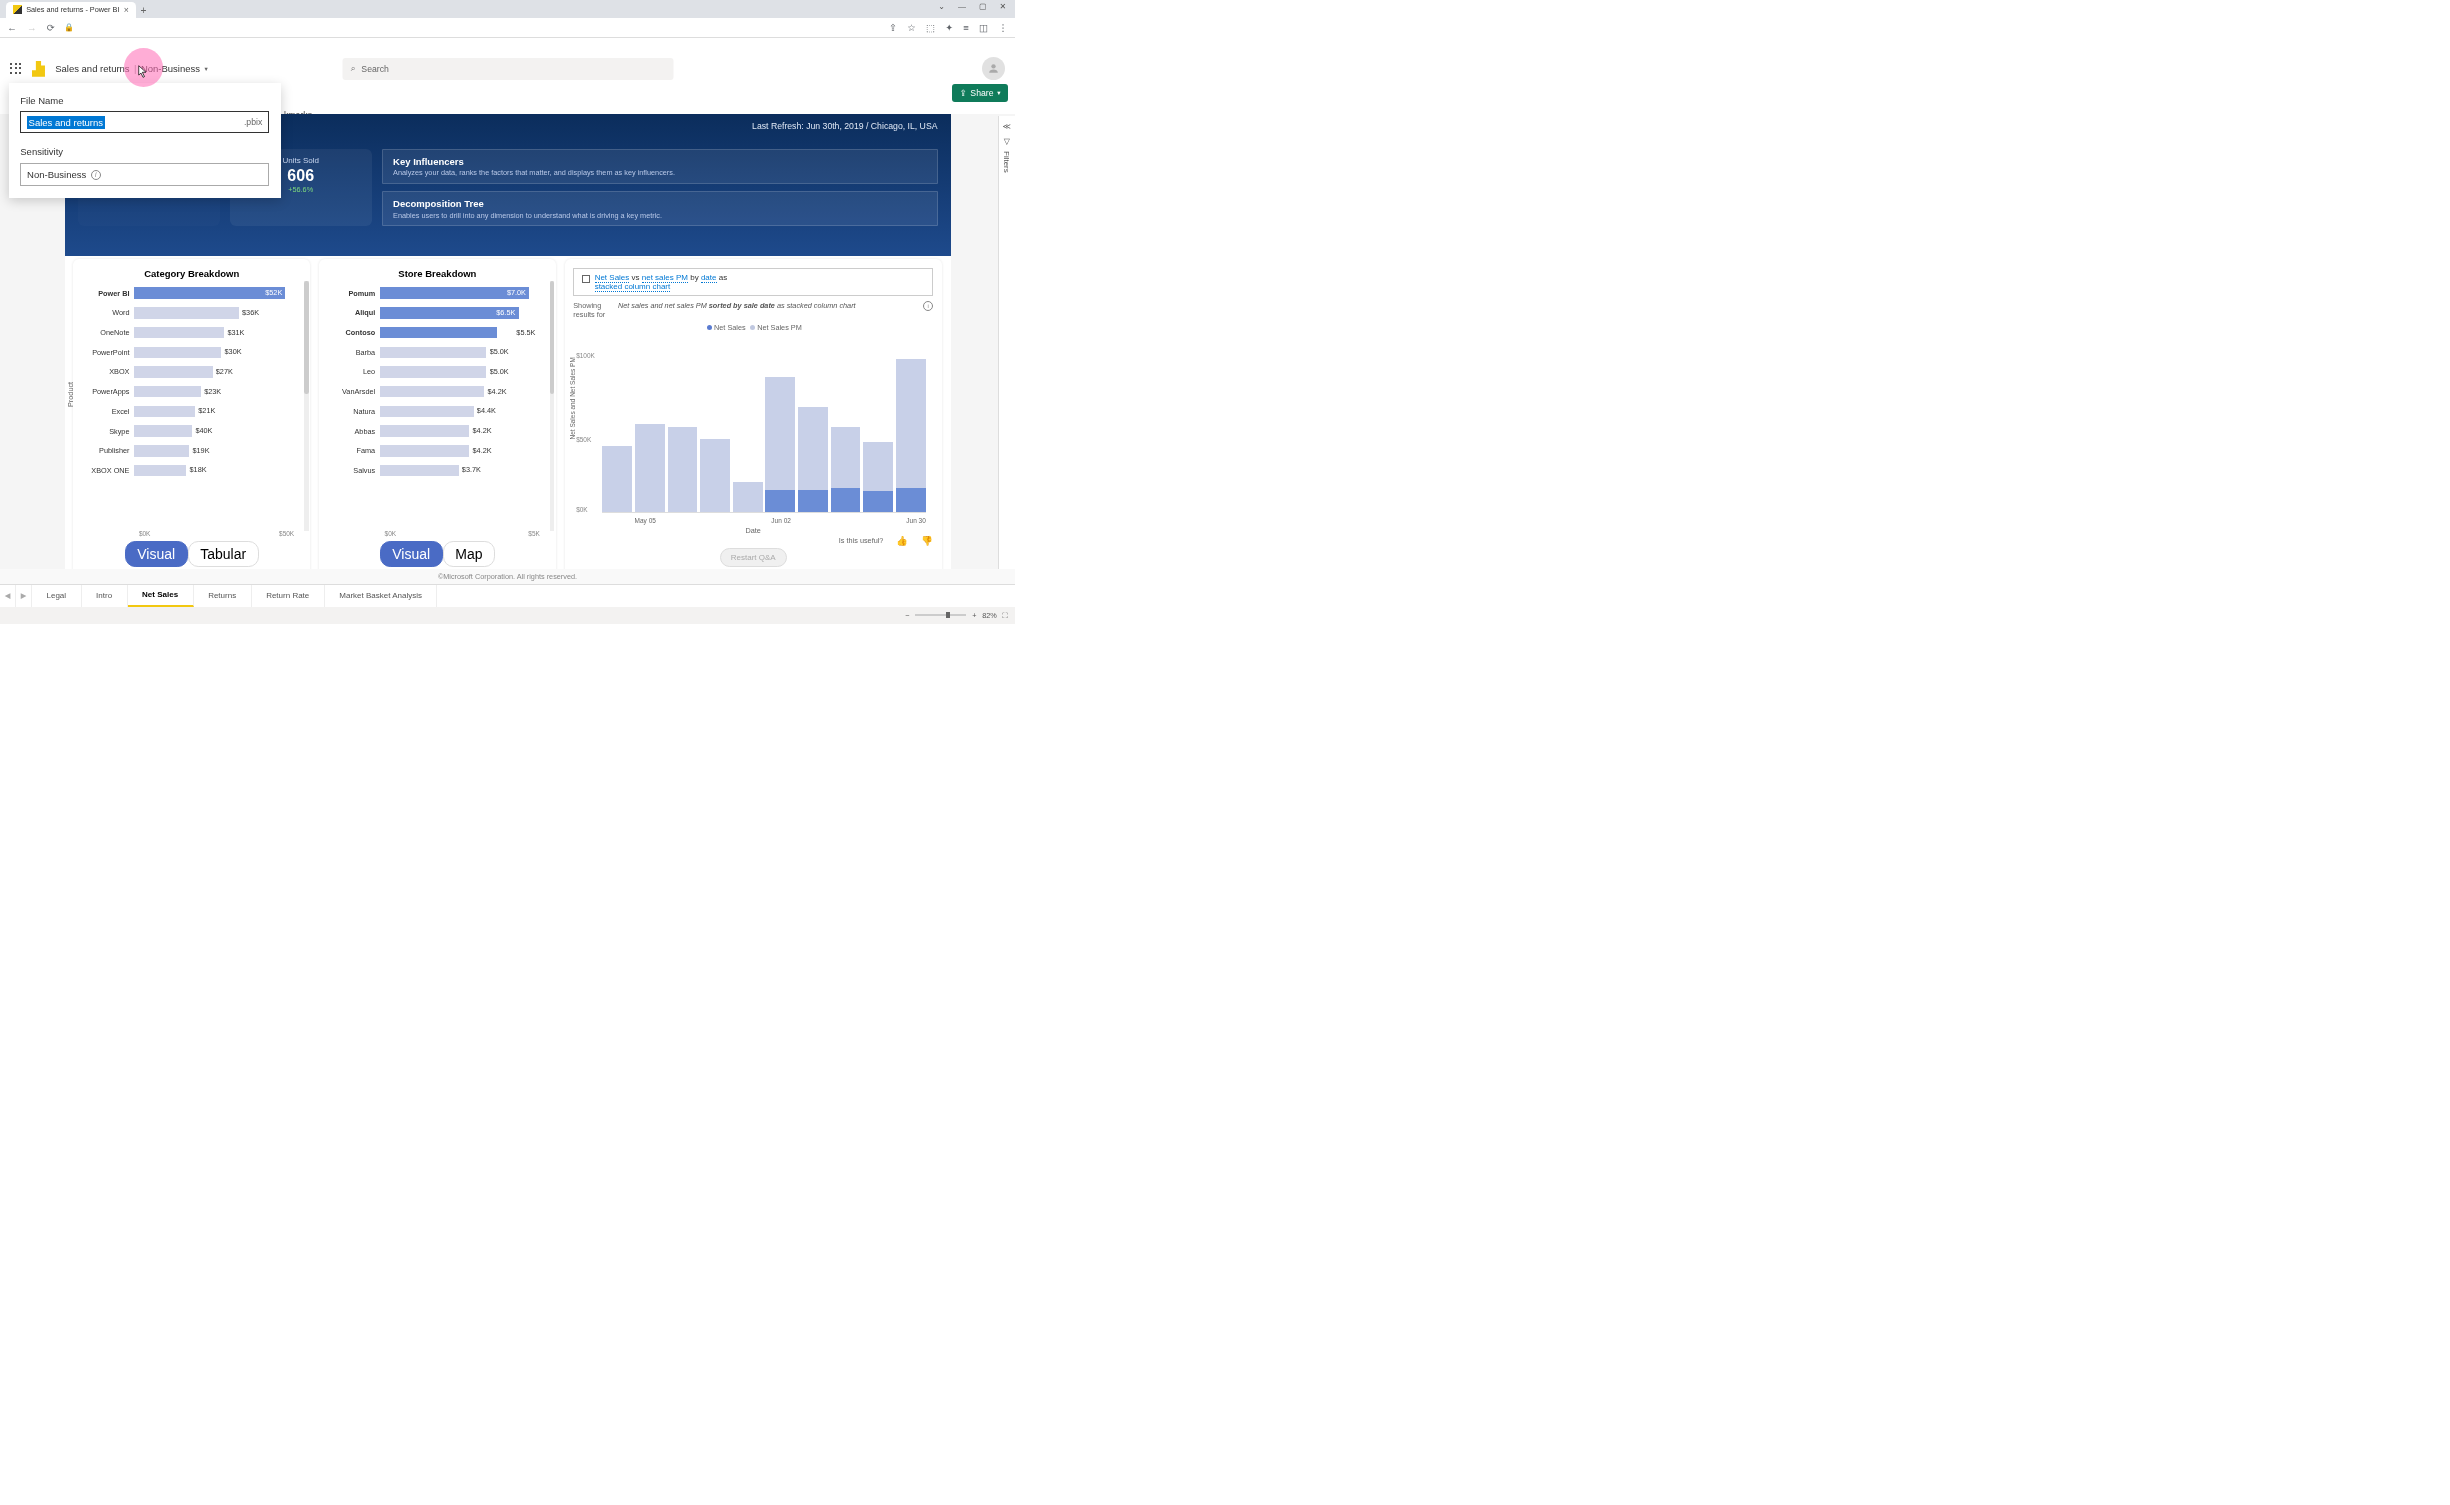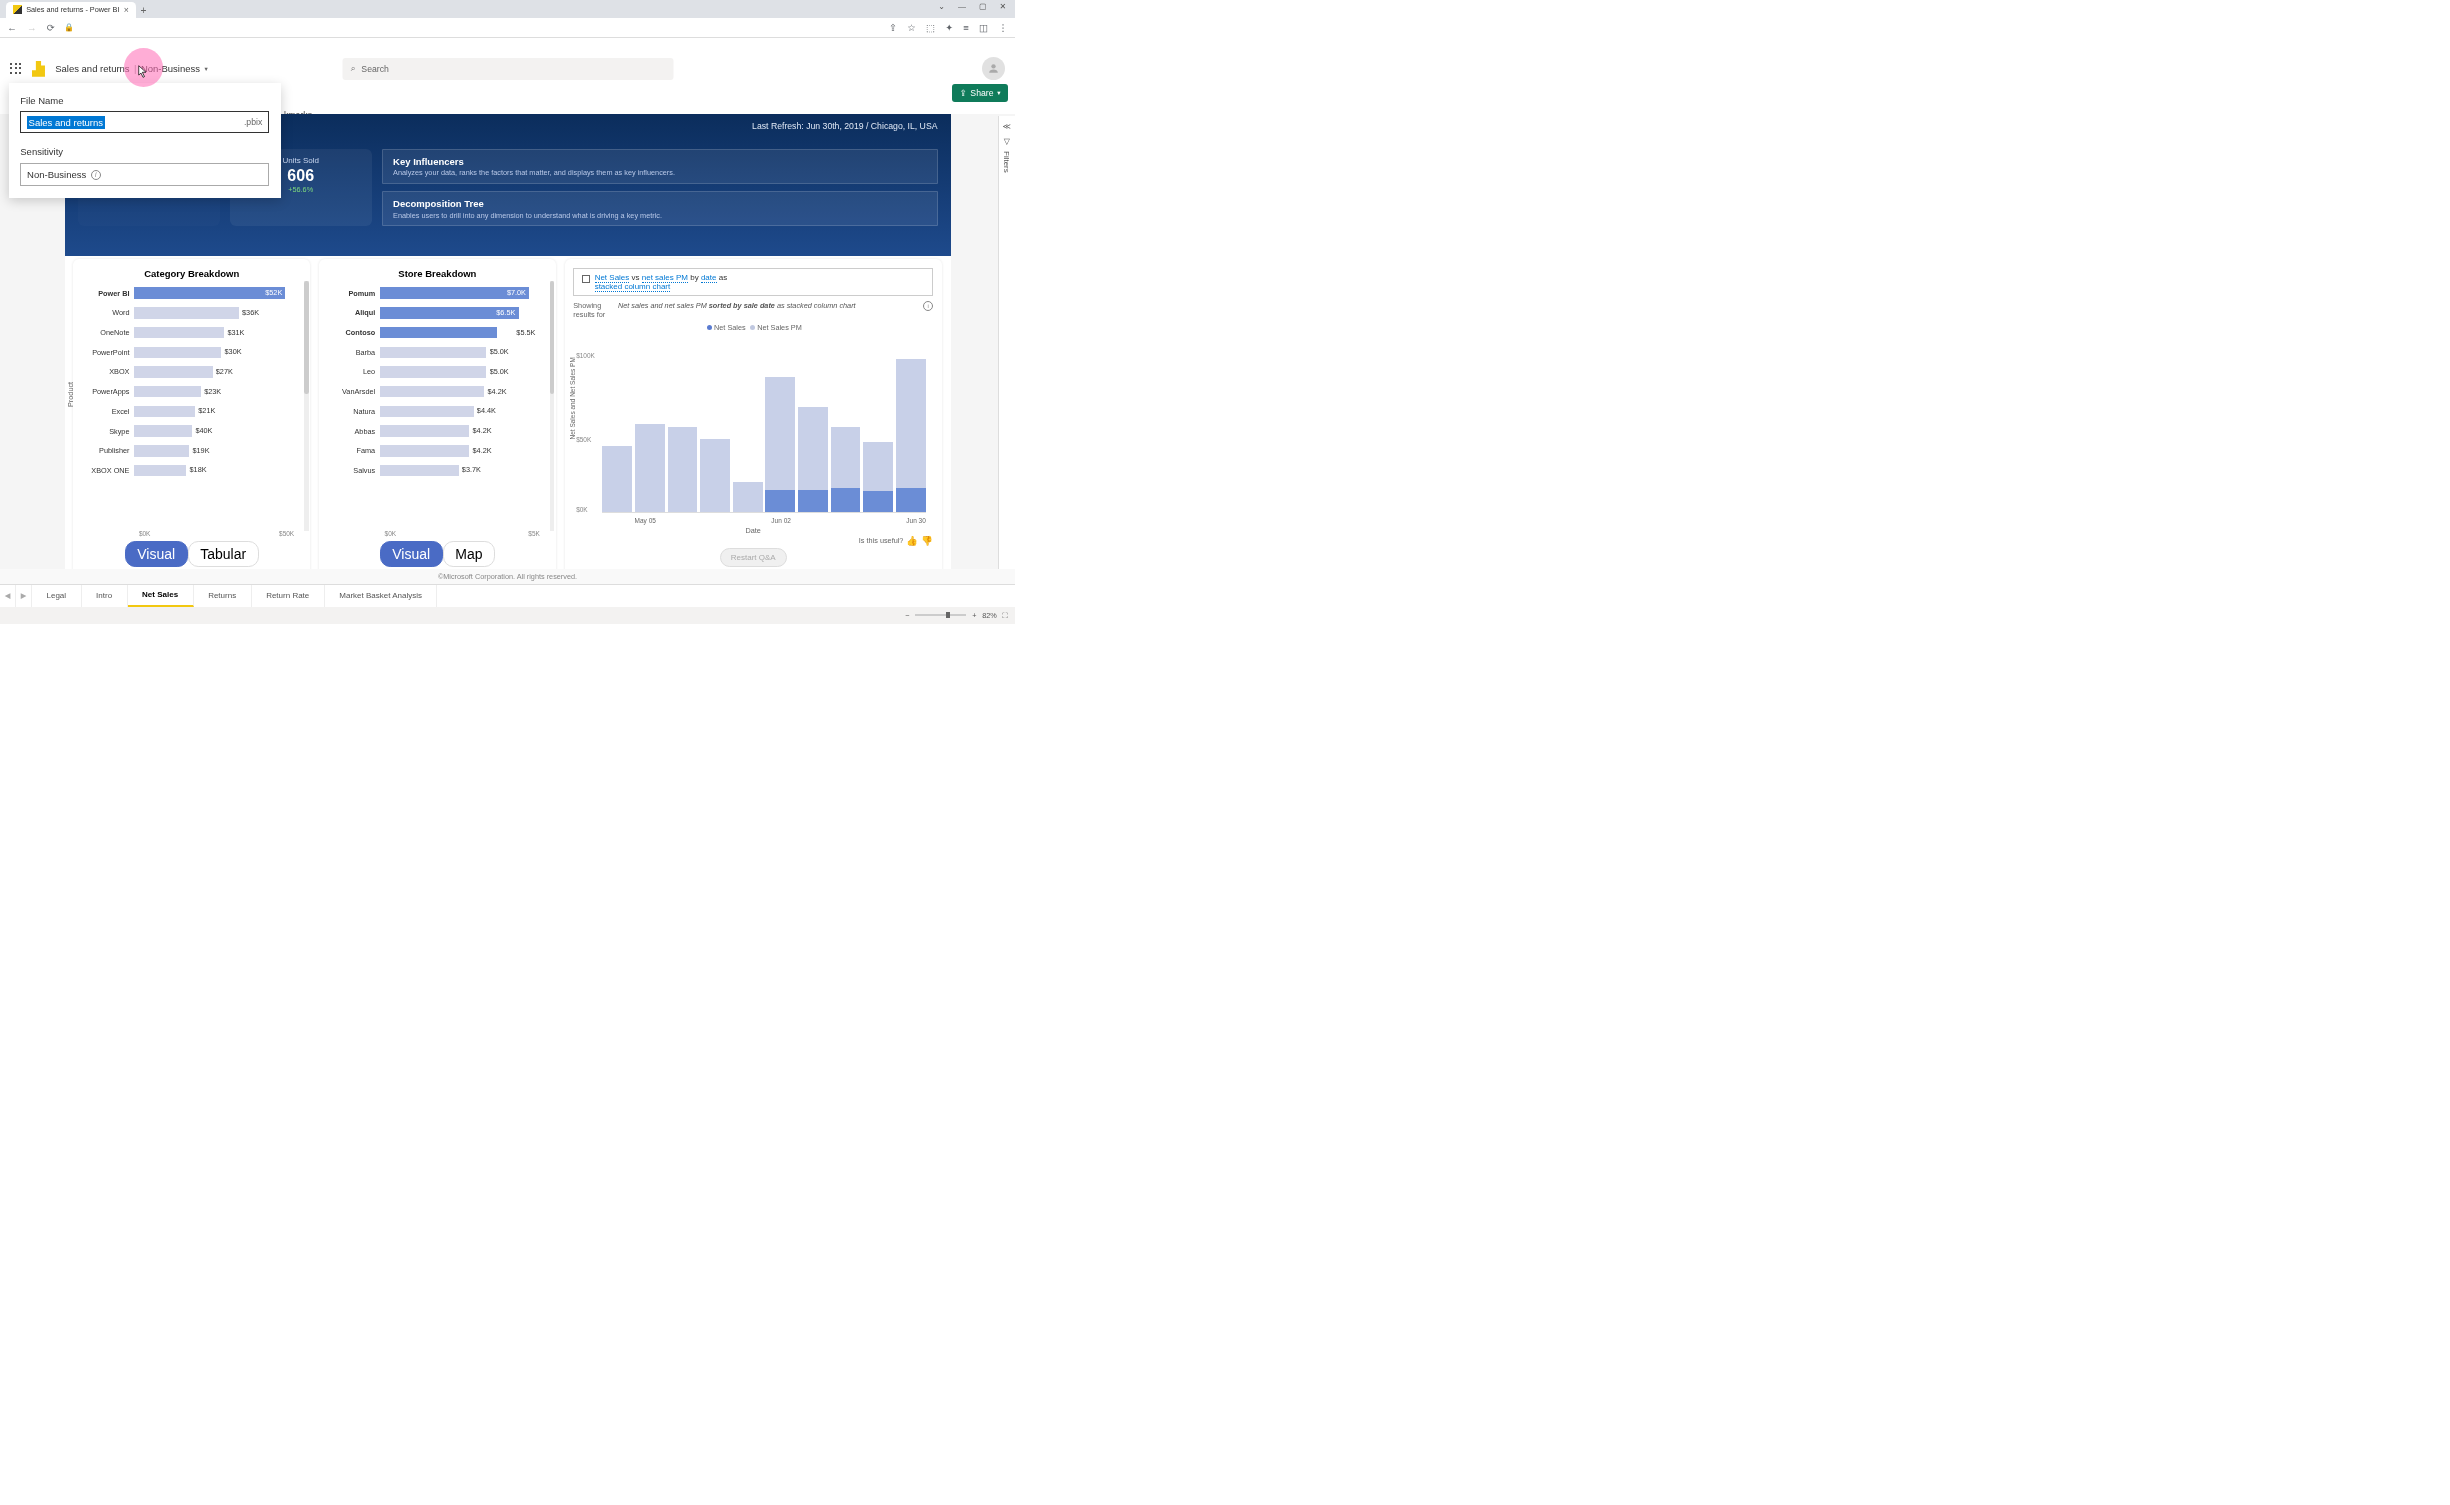--- a/index.html
+++ b/index.html
@@ -93,21 +93,21 @@
 .legend { text-align: center; font-size: 7.3px; color: #666; margin-bottom: 4.4px; }
 .legend-dot { display: inline-block; width: 5.1px; height: 5.1px; border-radius: 50%; margin: 0 2.2px; }
 .col-chart { flex: 1; position: relative; padding-left: 25px; padding-bottom: 22px; }
 .col-ylabel { position: absolute; left: -1.5px; top: 50%; transform: rotate(-90deg); transform-origin: left; font-size: 6.5px; color: #666; white-space: nowrap; }
 .col-area { position: absolute; left: 29px; right: 7.3px; top: 0; bottom: 22px; display: flex; align-items: flex-end; gap: 2.9px; border-bottom: 0.7px solid #ddd; }
 .col-bar { flex: 1; background: #c8d0e8; position: relative; }
 .col-bar .seg { position: absolute; bottom: 0; width: 100%; background: #6b8dd6; }
 .col-ytick { position: absolute; left: 2.9px; font-size: 6.5px; color: #888; }
 .col-xlabels { position: absolute; left: 29px; right: 7.3px; bottom: 10.2px; display: flex; justify-content: space-between; font-size: 6.5px; color: #666; }
 .col-xlabel-title { position: absolute; bottom: 0; left: 0; right: 0; text-align: center; font-size: 7.3px; color: #666; }
-.useful-row { font-size: 7.3px; color: #666; text-align: right; display: flex; align-items: center; justify-content: flex-end; gap: 3px; }
+.useful-row { font-size: 7.3px; color: #666; text-align: right; display: flex; align-items: center; justify-content: flex-end; gap: 13px; }
 .thumbs { font-size: 9.5px; color: #666; }
 .restart-btn { background: #f0f0f0; color: #aaa; font-size: 8px; padding: 3.6px 10.2px; border-radius: 10.2px; border: 0.7px solid #ddd; align-self: center; margin-top: 2.9px; }
 
 
 .copyright { position: absolute; bottom: 40px; left: 0; right: 0; text-align: center; font-size: 7.3px; color: #888; padding: 2.9px; background: #f9f9f9; }
 .page-tabs { position: absolute; bottom: 17.5px; left: 0; right: 0; height: 23px; background: #fff; border-top: 0.7px solid #ddd; display: flex; align-items: stretch; }
 .nav-arrow { width: 16px; display: flex; align-items: center; justify-content: center; color: #aaa; font-size: 7.3px; border-right: 0.7px solid #eee; }
 .page-tab { padding: 0 14.5px; display: flex; align-items: center; font-size: 8px; color: #555; border-right: 0.7px solid #eee; cursor: pointer; }
 .page-tab.active { border-bottom: 2.2px solid #f2c811; color: #000; font-weight: 600; }
 .status-bar { position: absolute; bottom: 0; left: 0; right: 0; height: 17.5px; background: #f3f2f1; display: flex; align-items: center; justify-content: flex-end; padding: 0 7.3px; gap: 5.8px; font-size: 7.3px; color: #555; }

